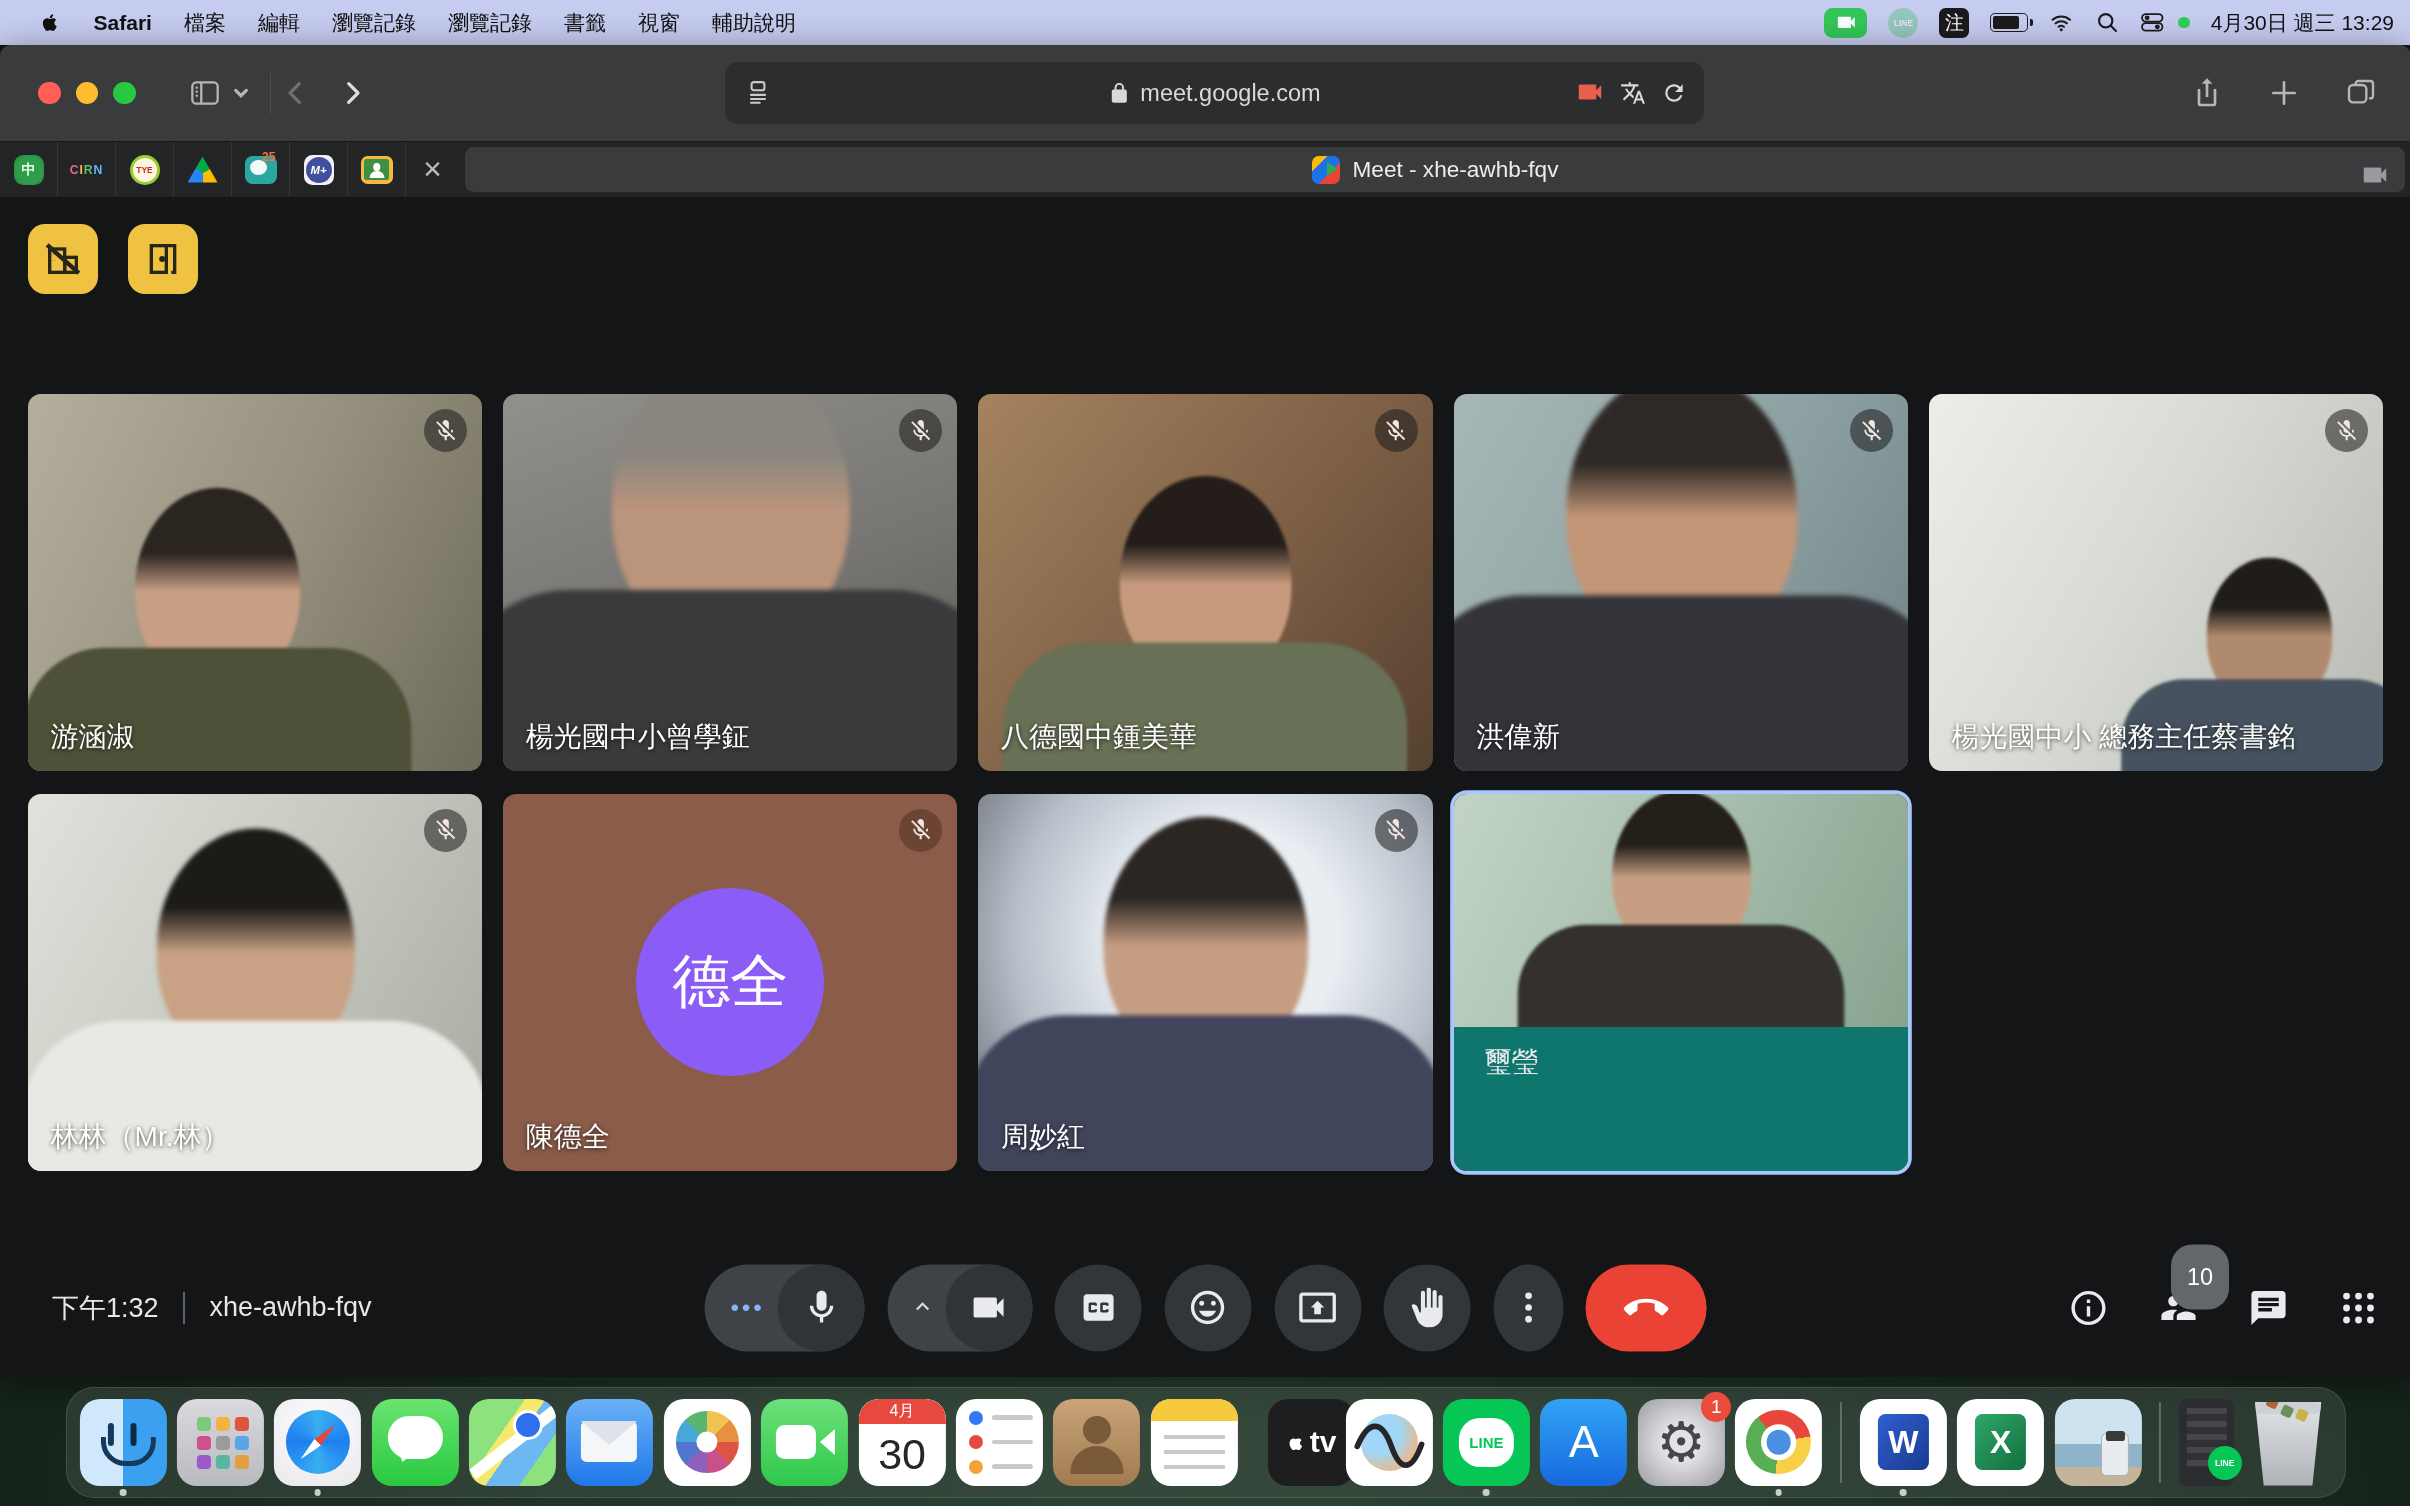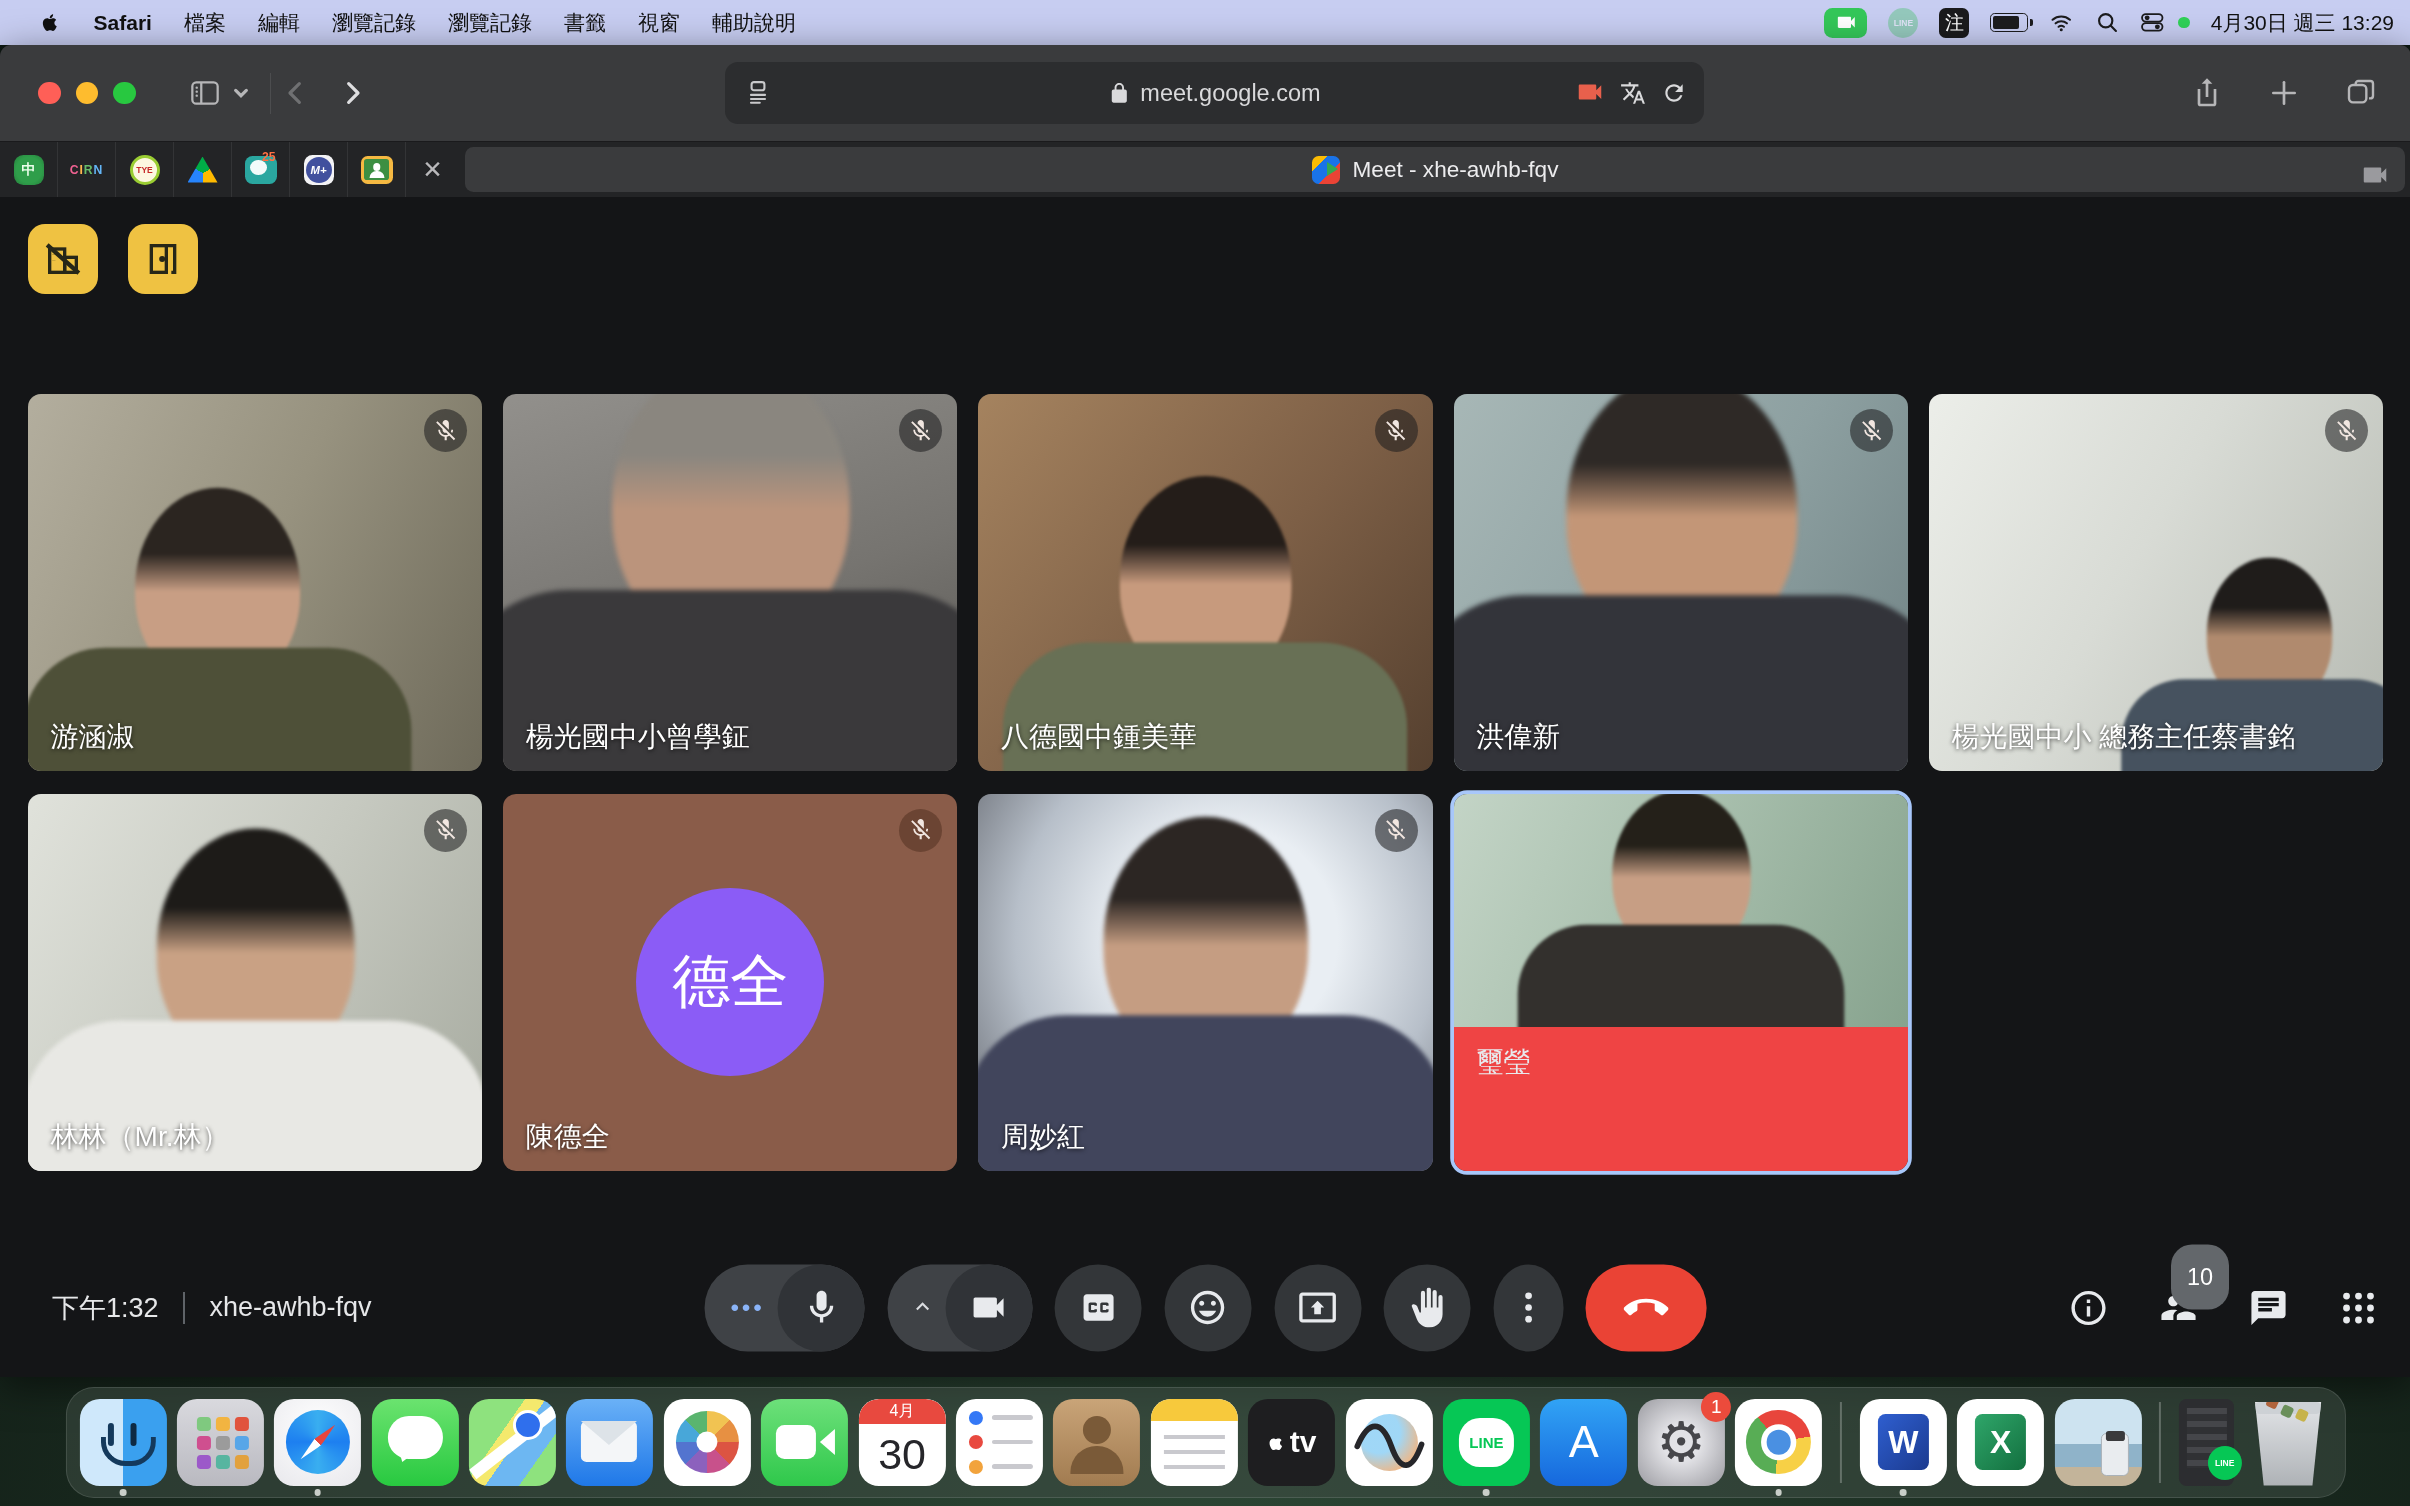--- a/index.html
+++ b/index.html
@@ -97,21 +97,21 @@
   .tile .name { position:absolute; left:22.6px; bottom:15px; color:#fff; font-size:28px;
     text-shadow:0 0.9px 4.7px rgba(0,0,0,.75); z-index:4; white-space:nowrap;margin-top:40px; }
   .mute { position:absolute; top:15px; right:15px; width:43px; height:43px; border-radius:50%;
     background:var(--mutebg, rgba(28,28,30,.55)); display:flex; align-items:center; justify-content:center; z-index:4; }
   .mute svg { width:25.4px; height:25.4px; fill:#f1e6e0; }
   .tile.avatar-kind { display:flex; align-items:center; justify-content:center; }
   .avatar-circle { width:188px; height:188px; border-radius:50%; display:flex; align-items:center;
     justify-content:center; color:#fff; font-size:58px; z-index:2; }
   .tile.self-kind { box-shadow:0 0 0 3.8px #a8c7fa; }
   .self-video { position:absolute; left:0; right:0; top:0; height:62%; overflow:hidden; }
-  .self-footer { position:absolute; left:0; right:0; bottom:0; height:38%; background:#ef4444; padding:17px 23px; }
+  .self-footer { position:absolute; left:0; right:0; bottom:0; height:38%; background:#0f766e; padding:17px 31px; }
   .self-footer .sname { color:#e8eaed; font-size:27px; text-shadow:none; }
 
   
   .controls { position:absolute; left:0; right:0; bottom:24.5px; height:90px; }
   .meta { position:absolute; left:52px; top:50%; transform:translateY(-50%); display:flex; align-items:center;
     gap:24.5px; color:#e6e7e9; font-size:27px; }
   .vdiv { width:1.9px; height:32px; background:#5f6368; }
   .center-ctl { position:absolute; left:50%; top:50%; transform:translate(-50%,-50%); display:flex; align-items:center; gap:22.6px; }
   .combo { display:flex; align-items:center; height:87px; border-radius:43px; background:#3f4246; padding-left:22.6px; gap:9.4px; }
   .combo .dots { color:#8ab4f8; font-size:24.5px; letter-spacing:2.8px; padding:0 3.8px; }
@@ -175,21 +175,21 @@
   .rem-row { display:flex; align-items:center; gap:8.5px; }
   .rem-dot { width:14px; height:14px; border-radius:50%; }
   .rem-line { width:41px; height:4.7px; border-radius:2.8px; background:#c9c9ce; }
   .dk.contacts { background:linear-gradient(180deg,#c9a478,#a17b50); }
   .dk.contacts::before { content:""; position:absolute; left:50%; top:17px; transform:translateX(-50%); width:28px; height:28px; border-radius:50%; background:#7a5a38; }
   .dk.contacts::after { content:""; position:absolute; left:50%; bottom:11.3px; transform:translateX(-50%); width:53px; height:28px; border-radius:26px 26px 0 0; background:#7a5a38; }
   .dk.notes { background:#fff; }
   .dk.notes::before { content:""; position:absolute; left:0; right:0; top:0; height:22.6px; background:#f7c93c; }
   .dk.notes::after { content:""; position:absolute; left:13px; right:13px; top:36px; height:38px;
     background:repeating-linear-gradient(180deg,#c9c9ce 0 3.8px,transparent 3.8px 15px); }
-  .dk.appletv { background:#1e1e20; color:#fff; display:flex; align-items:center; justify-content:center; font-size:30px; font-weight:bold; gap:3.8px; }
+  .dk.appletv { background:#1e1e20; color:#fff; display:flex; align-items:center; justify-content:center; font-size:30px; font-weight:bold; gap:3.8px;margin-left:20px; }
   .dk.appletv svg { width:19px; height:19px; fill:#fff; }
   .dk.waveform { background:#fff; }
   .dk.waveform::before { content:""; position:absolute; inset:15px; border-radius:50%; background:radial-gradient(circle at 32% 32%,#8fd0f5 0 38%,#f2a869 80%); opacity:.85; }
   .dk.waveform svg { position:absolute; inset:0; width:100%; height:100%; }
   .dk.line-app { background:#06c755; display:flex; align-items:center; justify-content:center; }
   .line-bub { width:55px; height:49px; background:#fff; border-radius:21px; color:#06c755; font-weight:bold; font-size:15px; display:flex; align-items:center; justify-content:center; }
   .dk.appstore { background:linear-gradient(180deg,#31a3f5,#1668dd); color:#fff; display:flex; align-items:center; justify-content:center; font-size:45px; }
   .dk.settings { background:radial-gradient(circle,#e2e2e6 30%,#9a9aa0); color:#47474b; display:flex; align-items:center; justify-content:center; font-size:55px; }
   .dk.chrome { background:#fff; }
   .dk.chrome::before { content:""; position:absolute; inset:11.3px; border-radius:50%;

